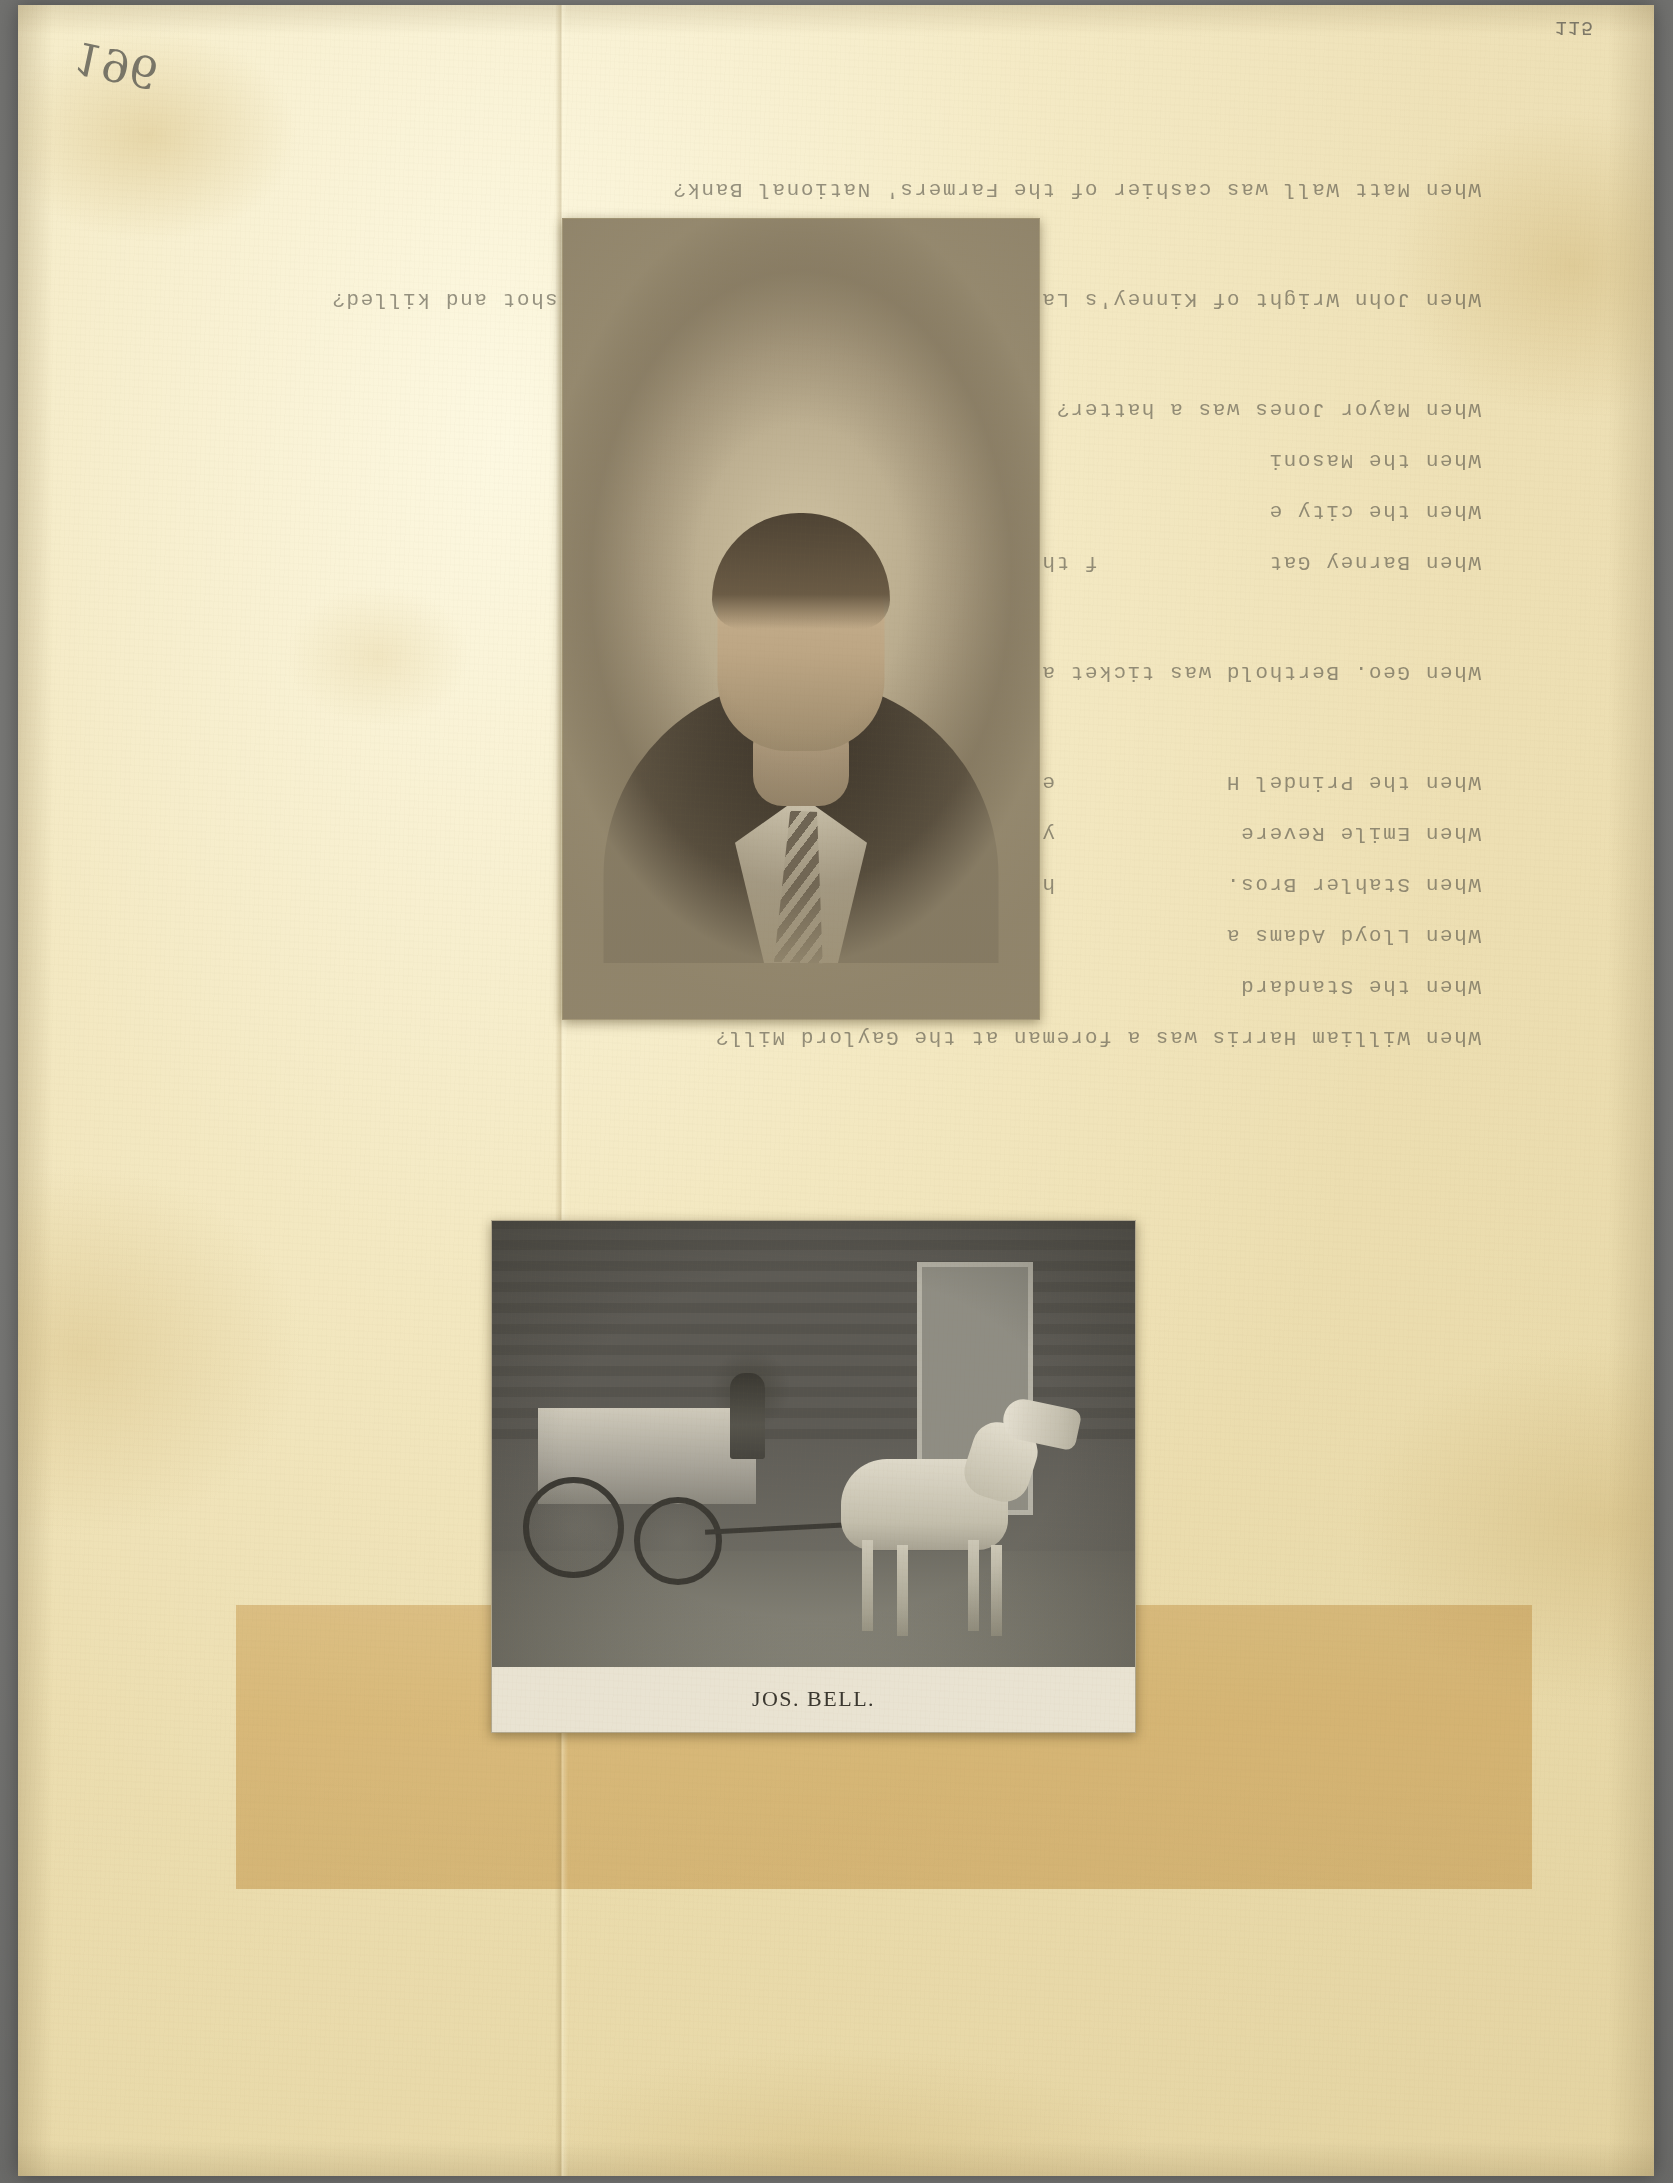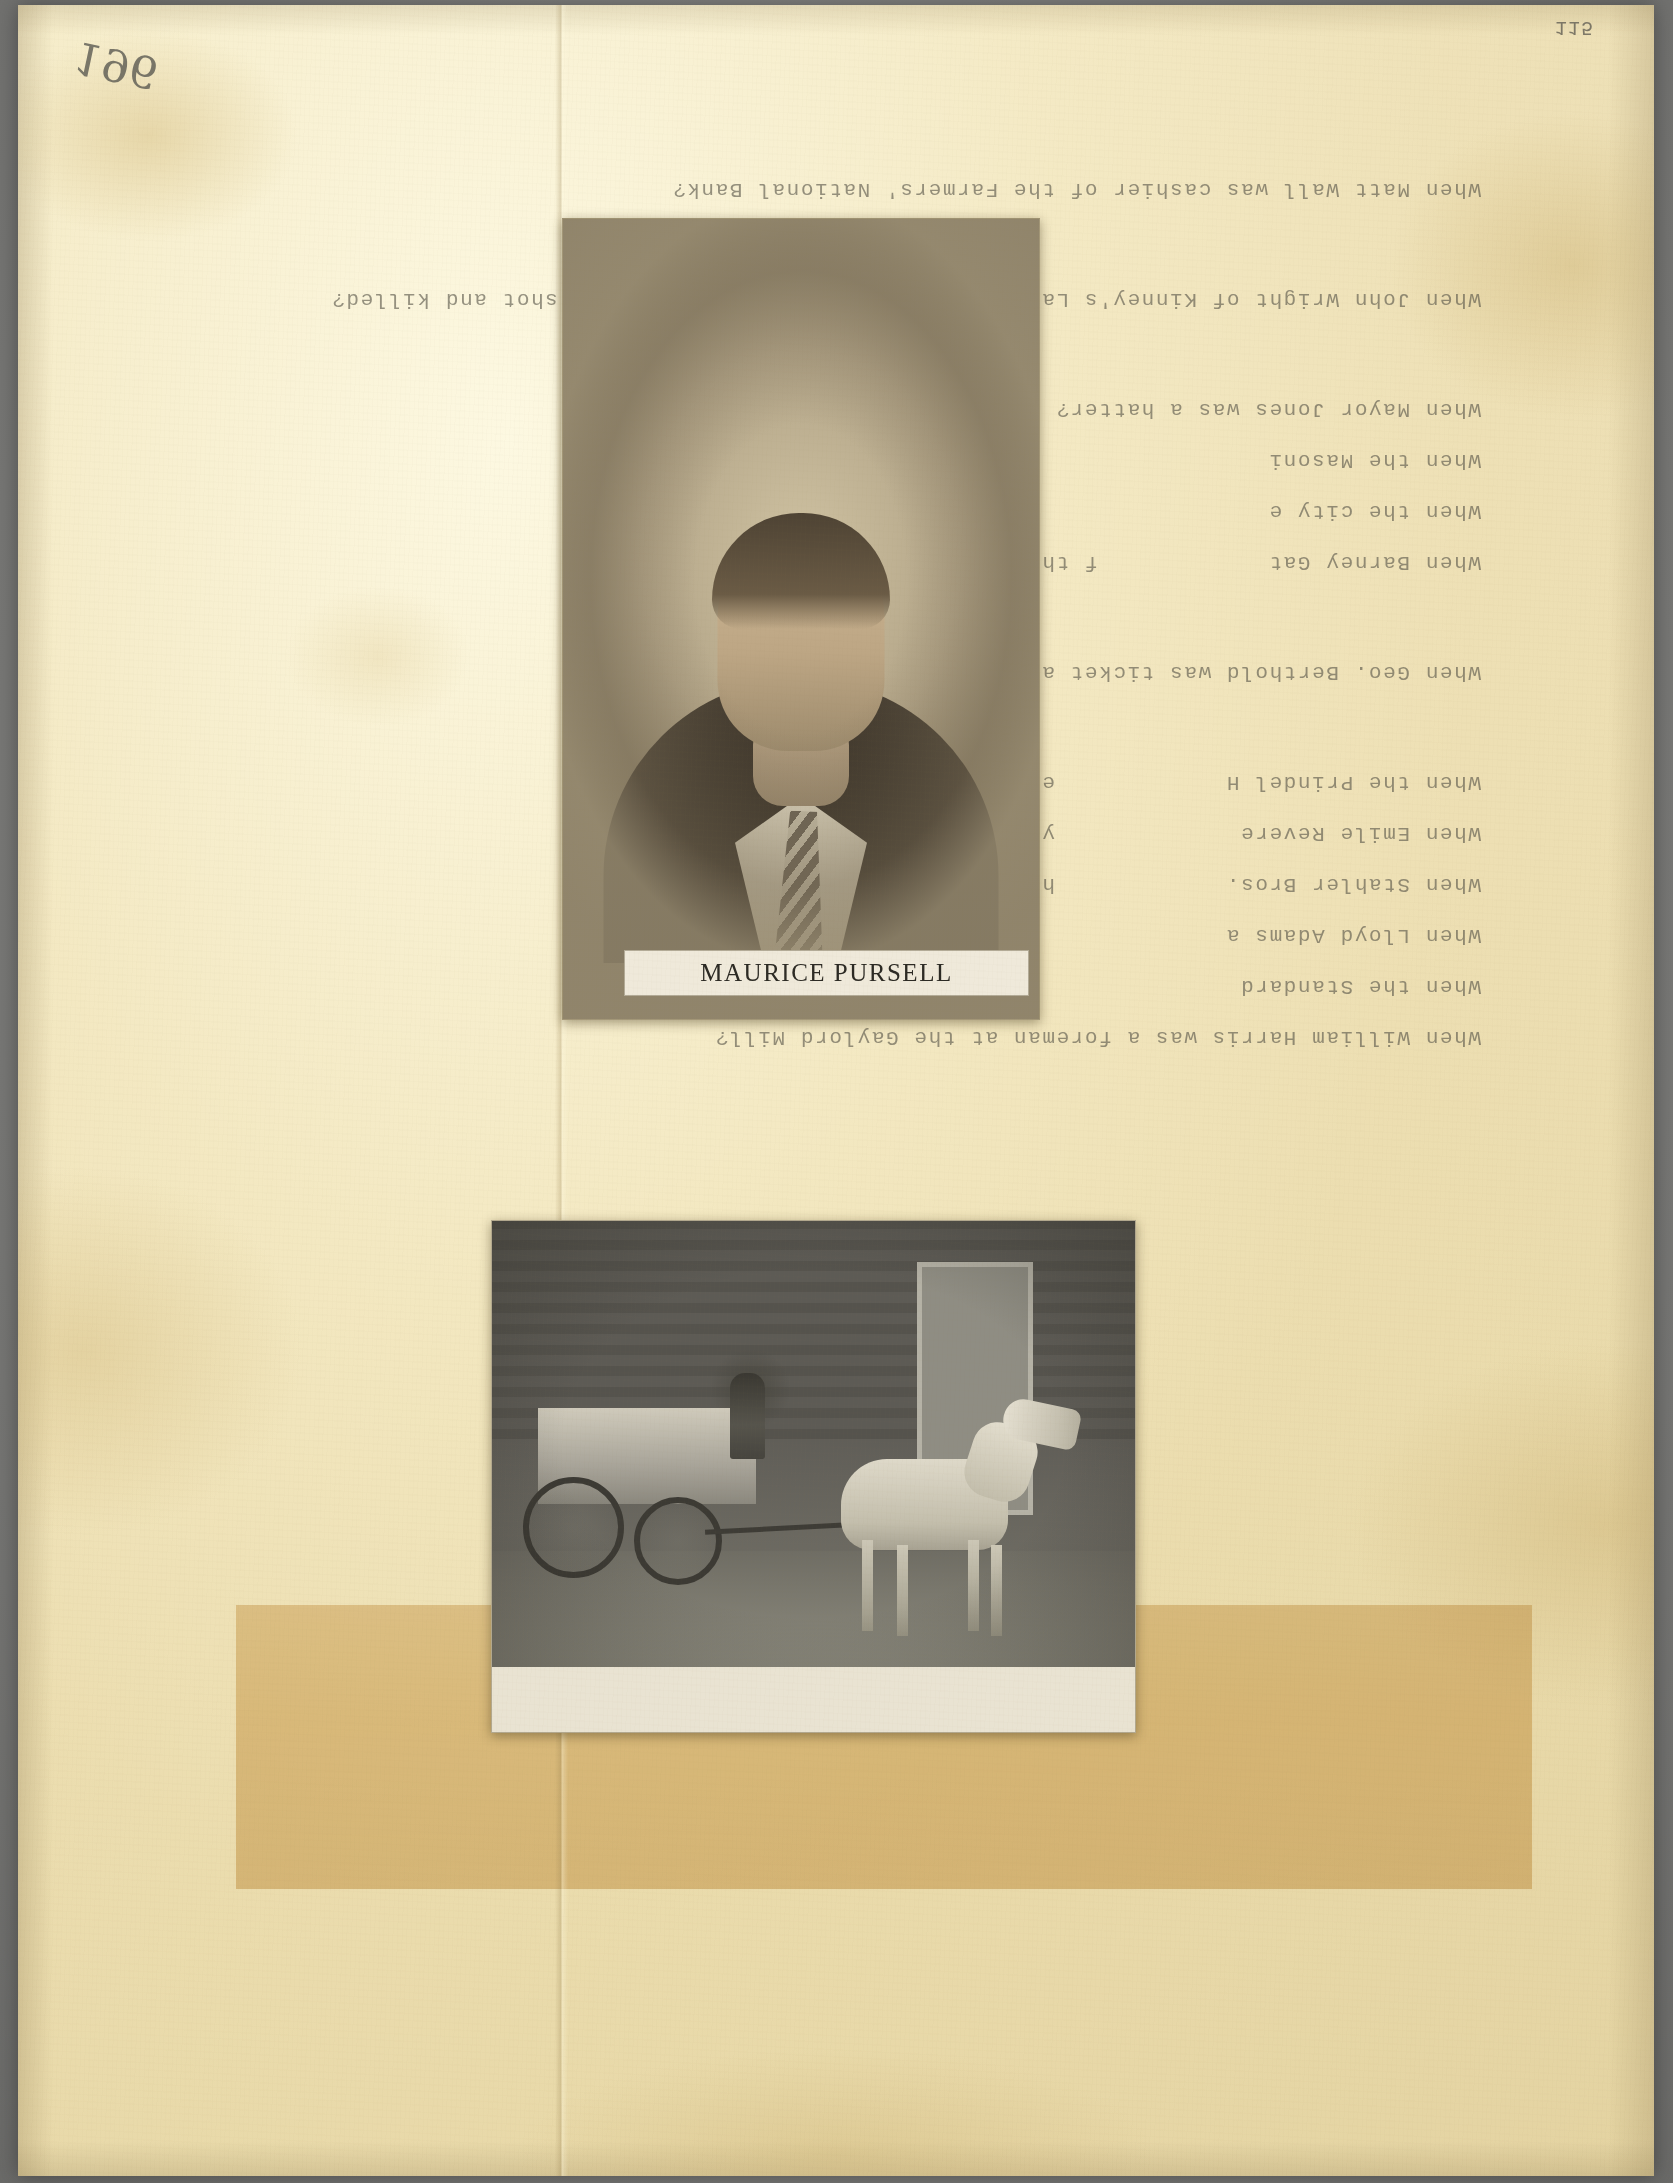--- a/index.html
+++ b/index.html
@@ -436,21 +436,20 @@
     <div class="photo cdv">
       <div class="cdv-img">
         <div class="p-shoulders"></div>
         <div class="p-shirt"></div>
         <div class="p-tie"></div>
         <div class="p-neck"></div>
         <div class="p-head"></div>
         <div class="p-hair"></div>
         <div class="p-vignette"></div>
       </div>
-      <div class="cdv-caption">MAURICE PURSELL</div>
     </div>
 
     <div class="photo wagon">
       <div class="wagon-img">
         <div class="w-wall"></div>
         <div class="w-door"></div>
         <div class="w-tree"></div>
         <div class="w-ground"></div>
         <div class="w-wagonbody"></div>
         <div class="w-wheel back"></div>
@@ -459,18 +458,19 @@
         <div class="w-driver"></div>
         <div class="w-horse-body"></div>
         <div class="w-horse-neck"></div>
         <div class="w-horse-head"></div>
         <div class="w-leg l1"></div>
         <div class="w-leg l2"></div>
         <div class="w-leg l3"></div>
         <div class="w-leg l4"></div>
         <div class="w-vignette"></div>
       </div>
+      <div class="wagon-caption">JOS. BELL.</div>
     </div>
 
     <div class="fibers"></div>
   </div>
 </div>
 
 
 </body></html>

